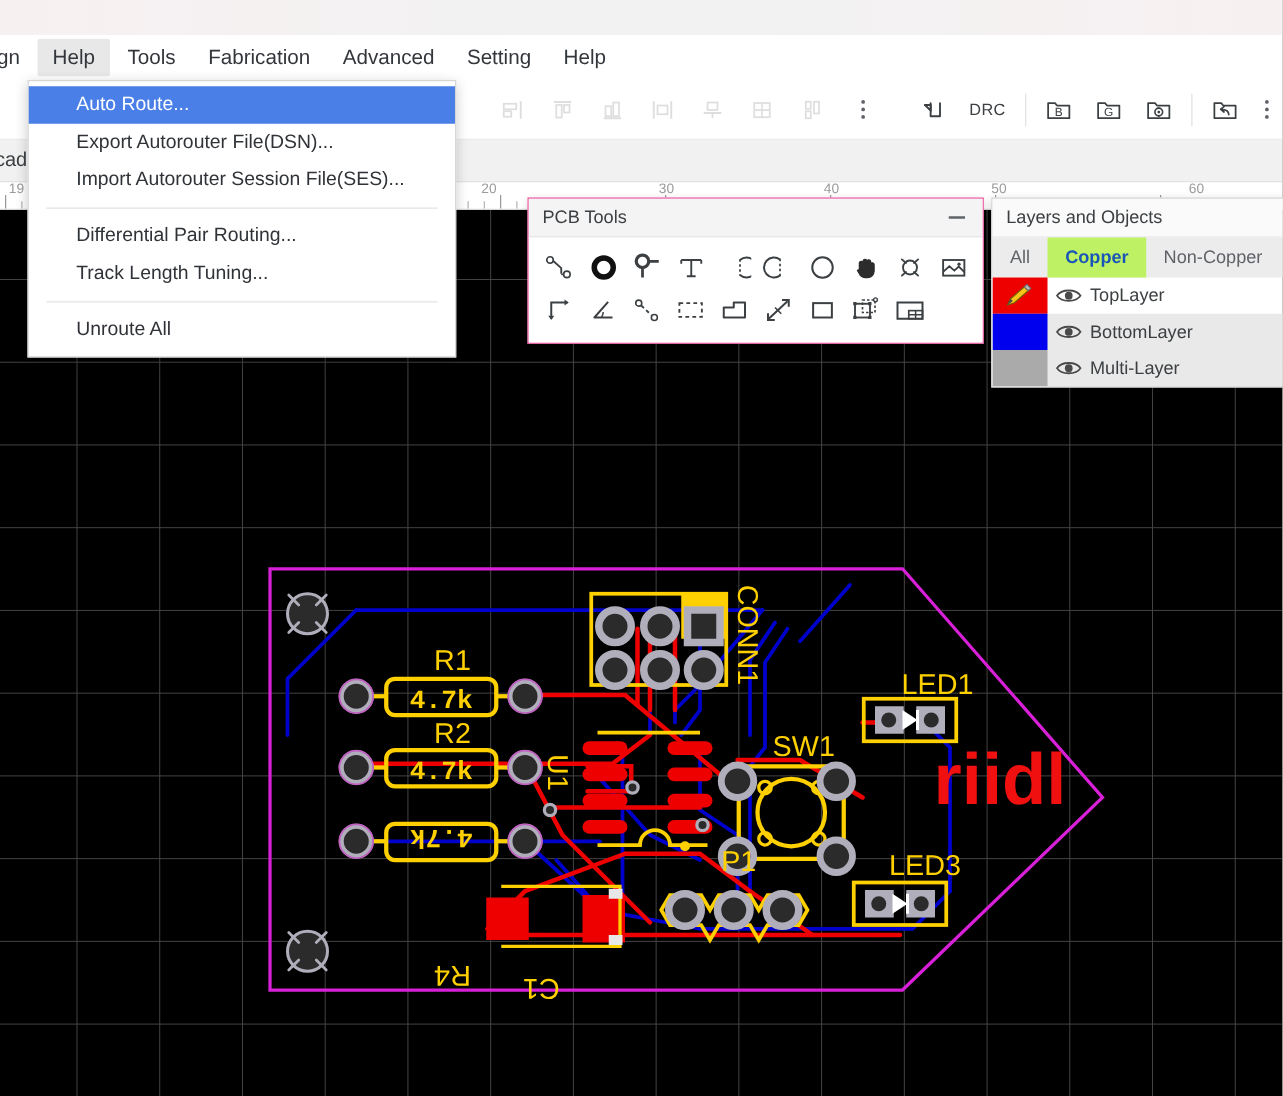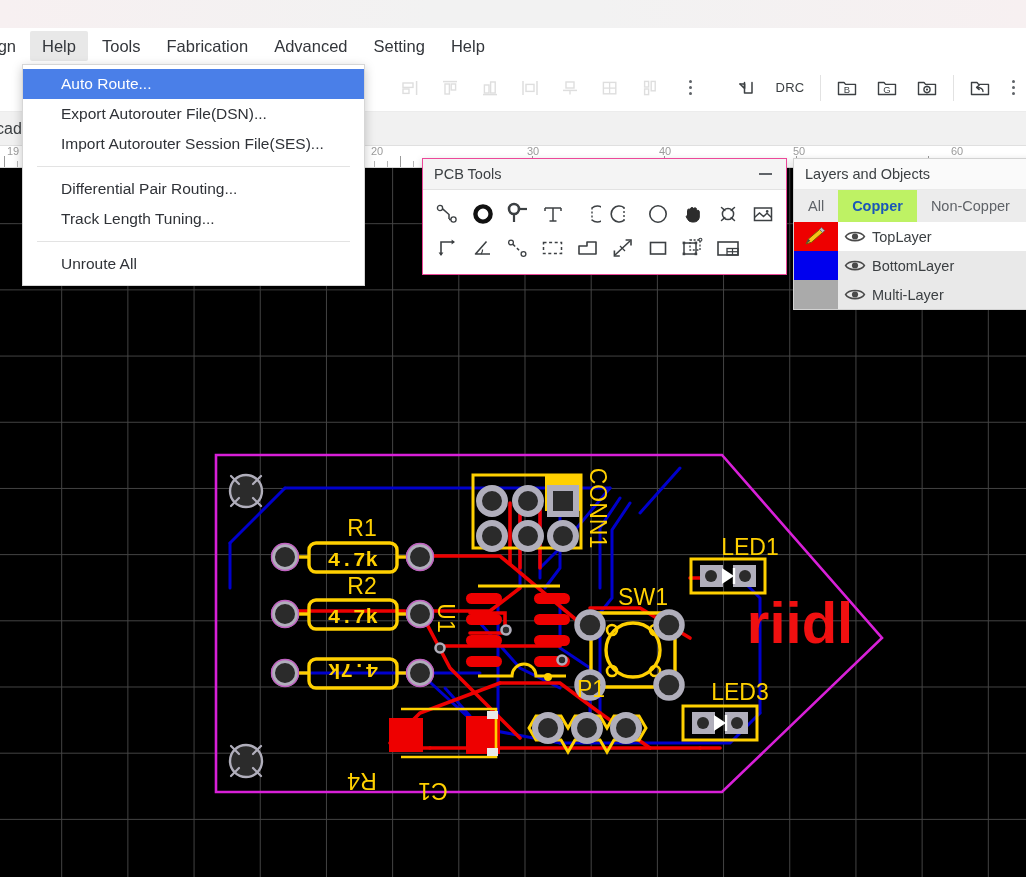--- a/index.html
+++ b/index.html
@@ -380,21 +380,21 @@
       <div class="tickmark" style="left: 914.8px;"></div>
       <div class="tickmark major" style="left: 928px;"></div>
       <div class="tickmark" style="left: 941.2px;"></div>
       <div class="tickmark" style="left: 954.4px;"></div>
       <div class="tickmark" style="left: 967.6px;"></div>
       <div class="tickmark" style="left: 980.8px;"></div>
       <div class="tickmark" style="left: 994px;"></div>
       <div class="tickmark" style="left: 1007.2px;"></div>
       <div class="tickmark" style="left: 1020.4px;"></div>
       <div class="tlabel" style="left: 7px;">19</div>
-      <div class="tlabel" style="left: 371px;">20</div>
+      <div class="tlabel" style="left: 385px;">20</div>
       <div class="tlabel" style="left: 527px;">30</div>
       <div class="tlabel" style="left: 659px;">40</div>
       <div class="tlabel" style="left: 793px;">50</div>
       <div class="tlabel" style="left: 923px; margin-left: 28px;">60</div>
     </div>
 
   <div class="canvas">
     <div class="grid"></div>
 
     <svg class="pcb-svg" width="1026" height="709" viewBox="0 0 1026 709">

